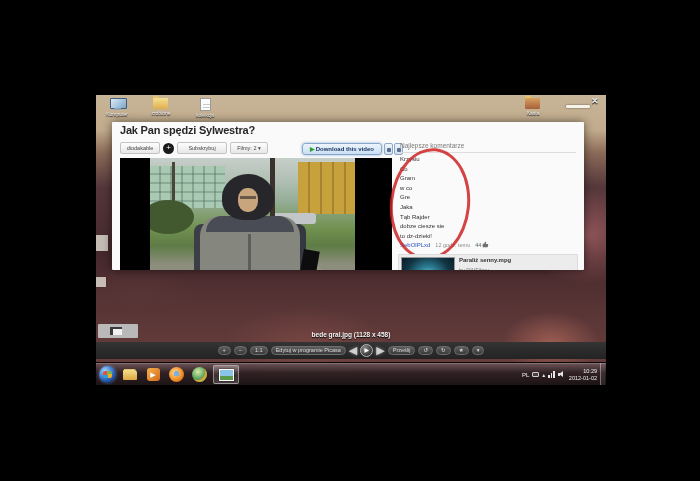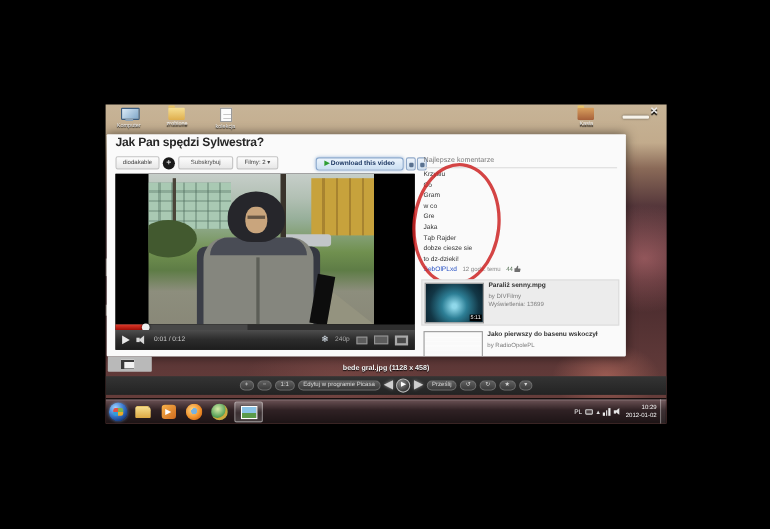--- a/index.html
+++ b/index.html
@@ -31,21 +31,21 @@
     background-image:repeating-linear-gradient(180deg, transparent 0 2px, #c8c8c8 2px 3px); background-size:7px 100%; background-position:2px 3px; background-repeat:no-repeat; }
 
   
   #win-dash { left:470px; top:10px; width:24px; height:3px; background:#f7f3ea; border-radius:1px; box-shadow:0 0 2px rgba(0,0,0,.6); }
   #win-close { left:495px; top:1px; font-size:9px; font-weight:bold; color:#e9e9e9; text-shadow:0 1px 1px #000; cursor:pointer; }
 
   
   .frag { background:rgba(228,224,214,.8); box-shadow:0 0 1px rgba(0,0,0,.4); }
 
   
-  #photo { left:1px; top:27px; width:472px; height:202px; background:#fafafa; border-radius:1px; overflow:hidden; box-shadow:0 0 10px rgba(0,0,0,.55); }
+  #photo { left:16px; top:27px; width:472px; height:148px; background:#fafafa; border-radius:1px; overflow:hidden; box-shadow:0 0 10px rgba(0,0,0,.55); }
   #yt-title { left:8px; top:2px; font-size:11px; font-weight:bold; color:#262626; letter-spacing:-.2px; }
 
   .yt-btn { position:absolute; height:12px; background:linear-gradient(#fdfdfd,#e7e7e7); border:1px solid #c3c3c3; border-radius:2px;
     font-size:5.5px; color:#444; text-align:center; line-height:10px; cursor:pointer; overflow:hidden; }
   #btn-channel { left:8px; top:20px; width:40px; }
   #btn-plus { left:51px; top:21px; width:11px; height:11px; border-radius:50%; background:#1a1a1a; color:#fff; border:none; font-size:8px; line-height:10px; }
   #btn-sub { left:65px; top:20px; width:50px; }
   #btn-films { left:118px; top:20px; width:38px; }
   #btn-download { left:190px; top:21px; width:80px; height:12px; background:linear-gradient(#ecf4fc,#cbdff2); border:1px solid #87a6cc; border-radius:3px;
     font-size:6px; font-weight:bold; color:#16325e; line-height:10px; text-align:center; cursor:pointer; box-shadow:0 0 3px rgba(120,160,210,.8); }

